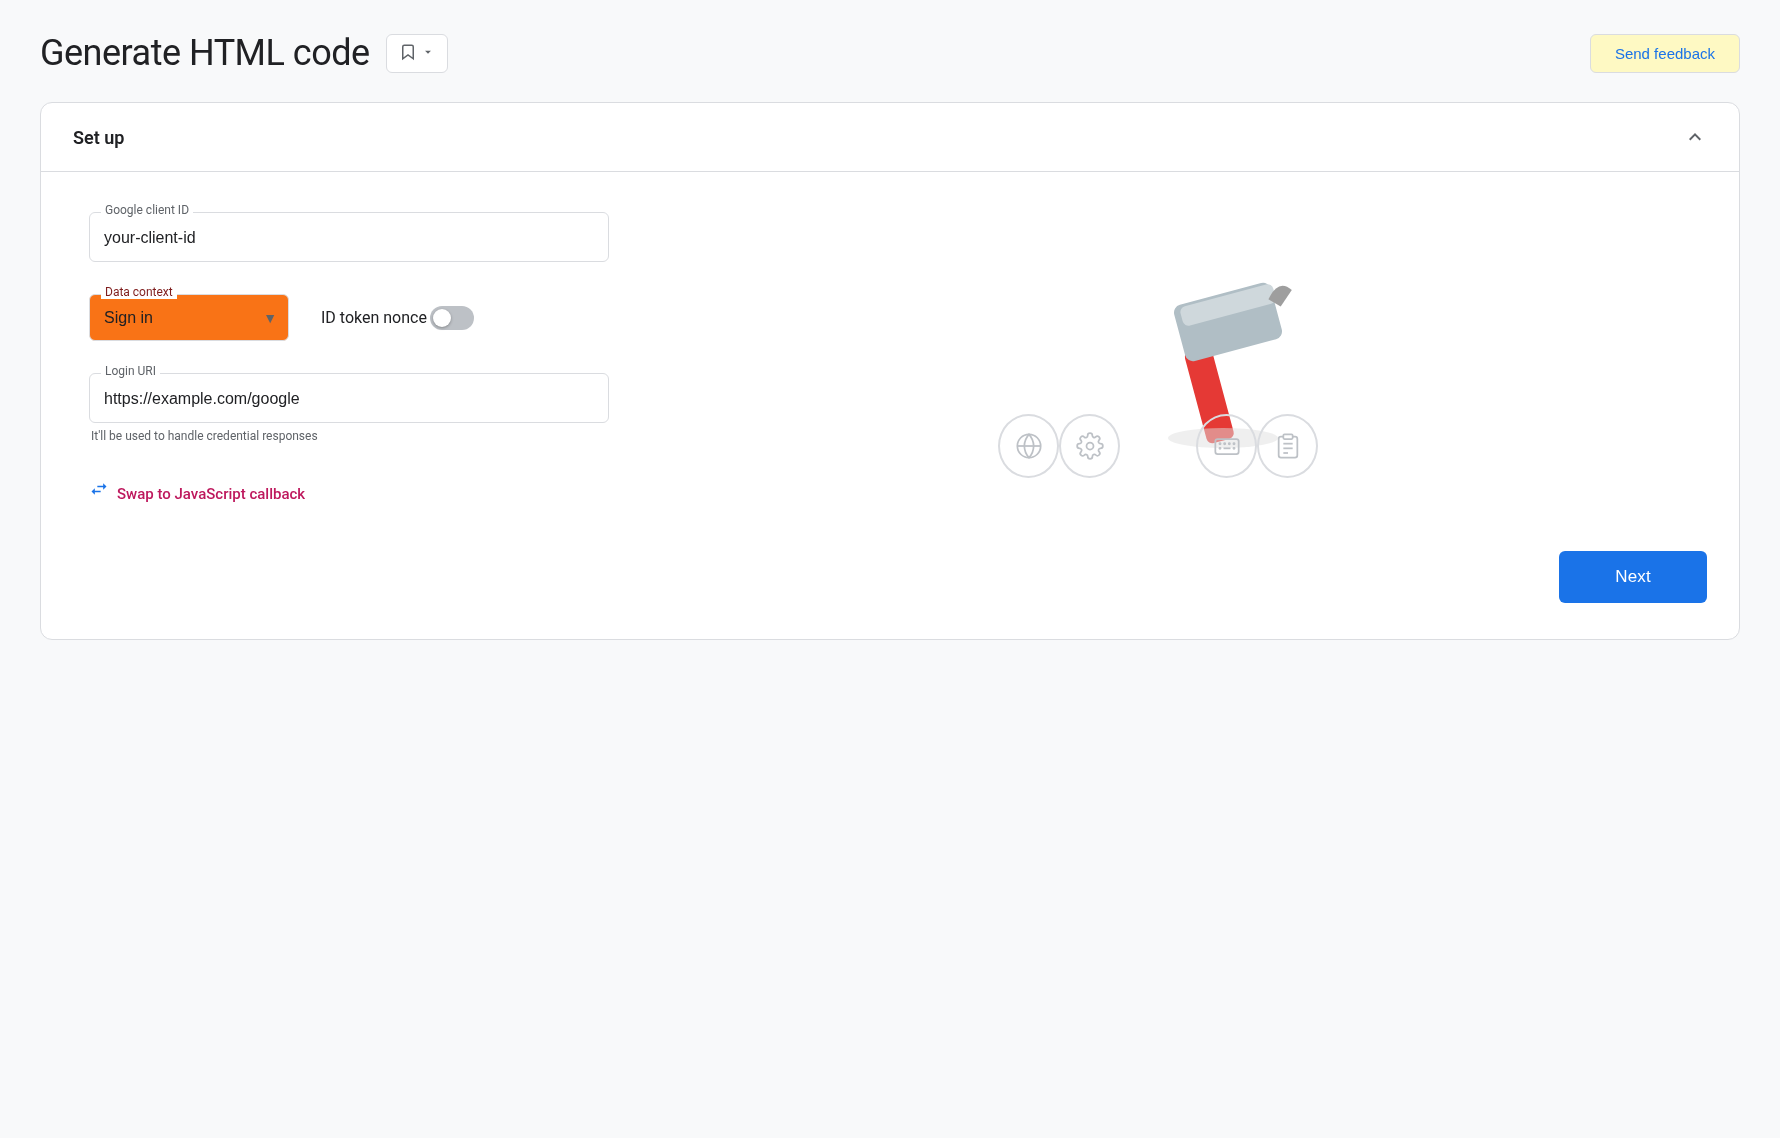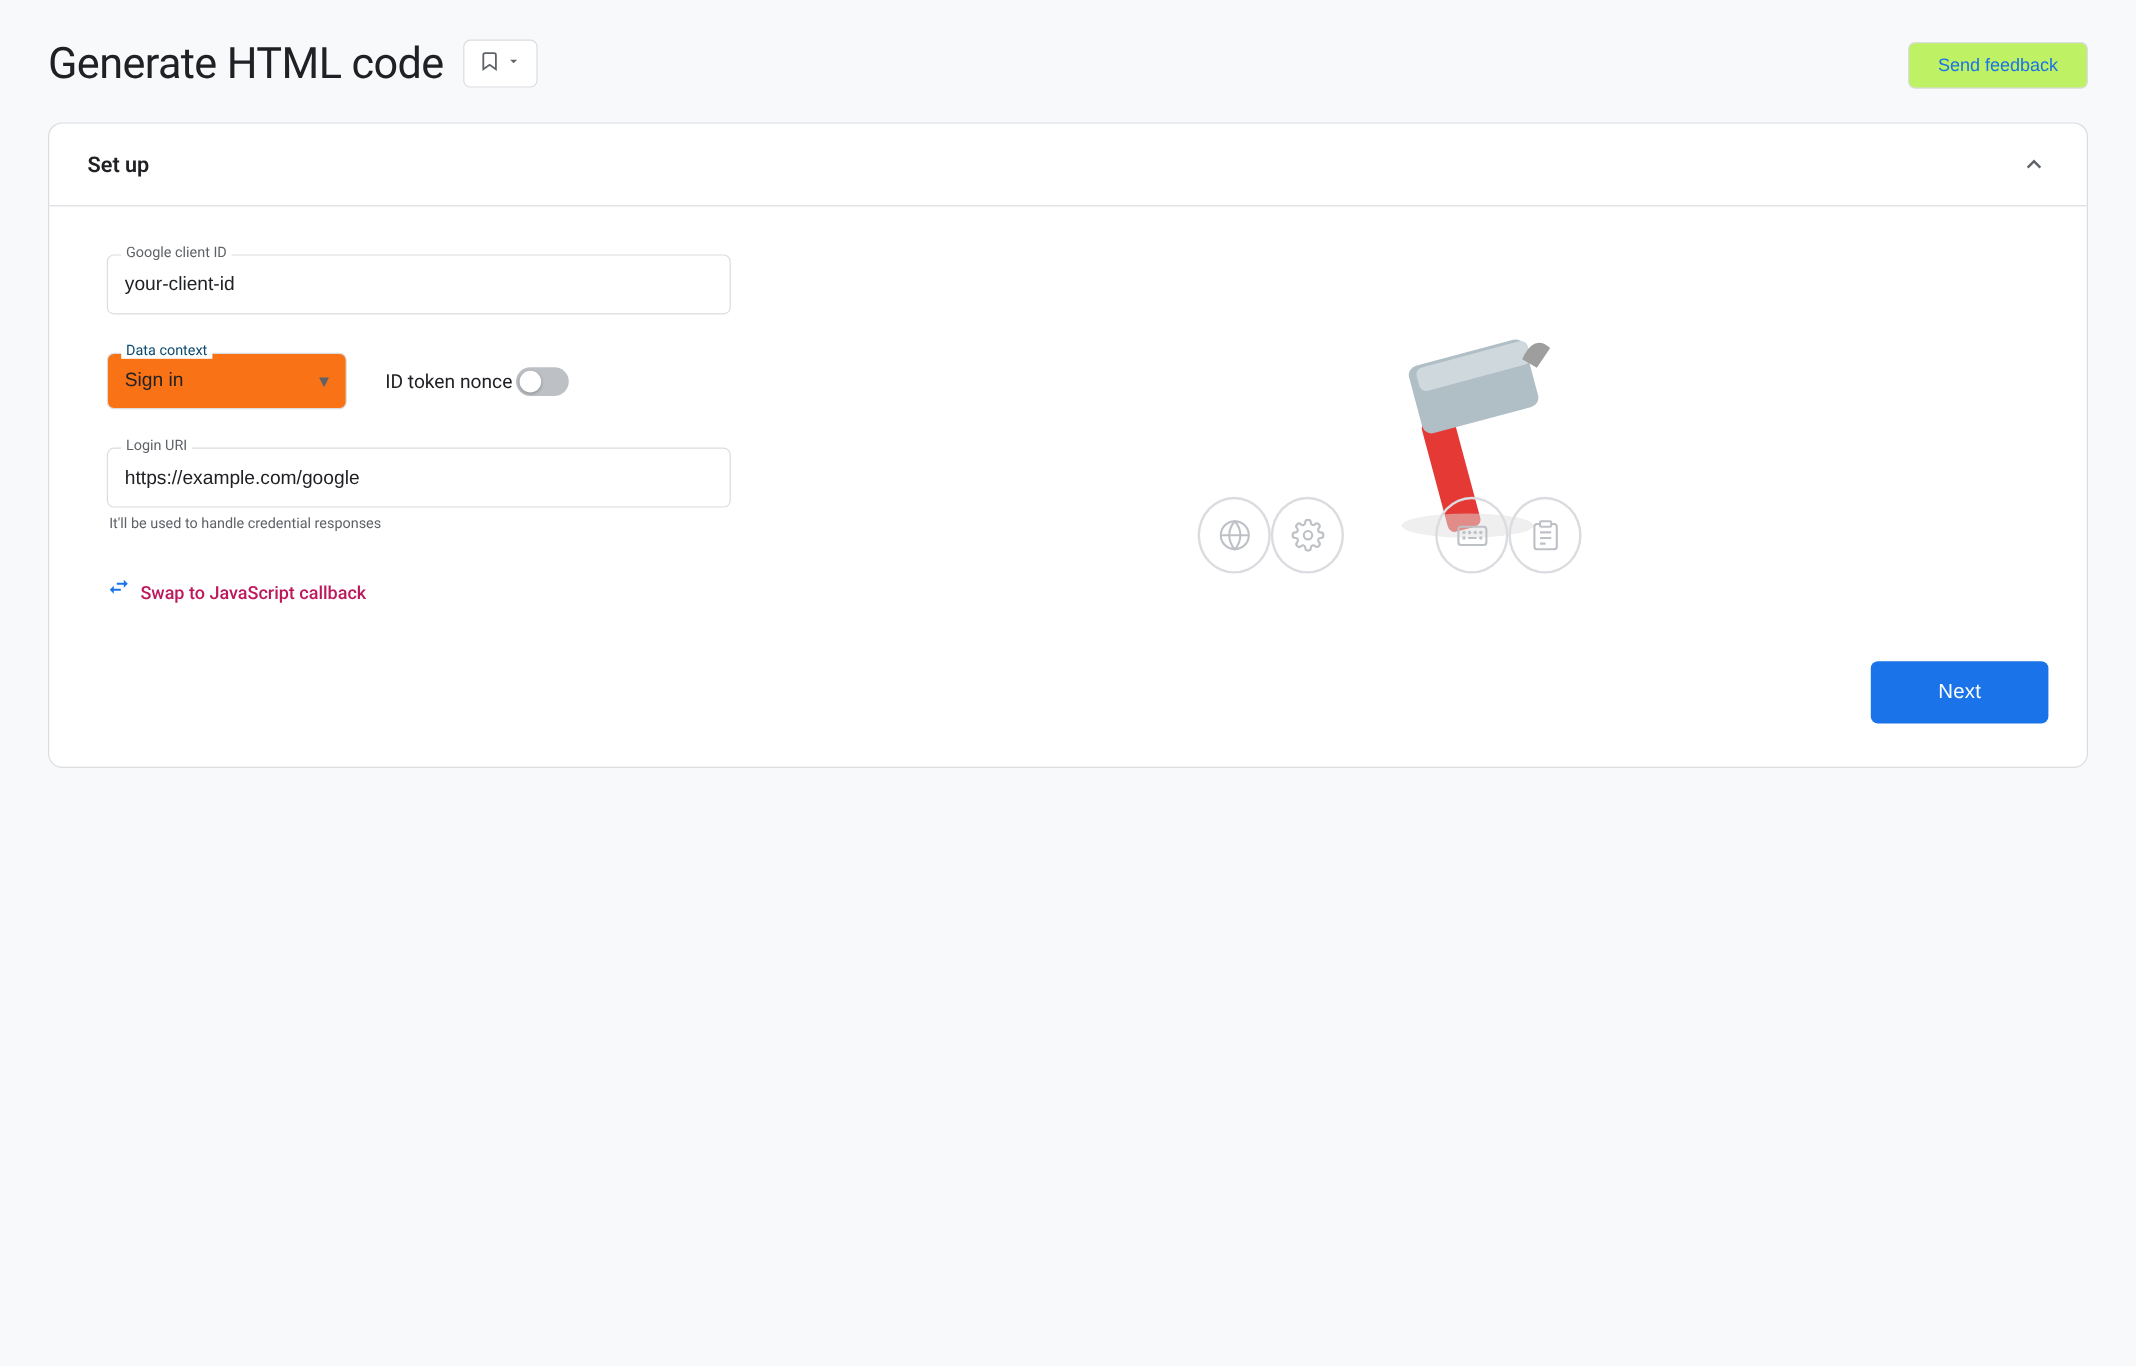--- a/index.html
+++ b/index.html
@@ -5,21 +5,21 @@
     * { box-sizing: border-box; margin: 0; padding: 0; }
     body {
       font-family: 'Google Sans', Roboto, Arial, sans-serif;
       background: #f8f9fa;
       min-height: 1138px;
       padding: 32px 40px;
       color: #202124;
     }
     .page-header {
       display: flex;
-      align-items: flex-end;
+      align-items: center;
       justify-content: space-between;
       margin-bottom: 28px;
     }
     .page-title-area {
       display: flex;
       align-items: center;
       gap: 16px;
     }
     .page-title {
       font-size: 36px;
@@ -35,21 +35,21 @@
       border-radius: 6px;
       background: white;
       padding: 8px 12px;
       cursor: pointer;
       color: #444;
       font-size: 15px;
     }
     .send-feedback-btn {
       border: 1.5px solid #dadce0;
       border-radius: 6px;
-      background: #bef264;
+      background: #fef9c3;
       padding: 10px 24px;
       cursor: pointer;
       color: #1a73e8;
       font-size: 15px;
       font-weight: 500;
     }
     .card {
       background: white;
       border: 1.5px solid #dadce0;
       border-radius: 12px;
@@ -121,21 +121,21 @@
     .select-wrapper {
       position: relative;
     }
     .select-label {
       position: absolute;
       top: -9px;
       left: 12px;
       background: white;
       padding: 0 4px;
       font-size: 12px;
-      color: #0c4a6e;
+      color: #7f1d1d;
       z-index: 1;
     }
     .select-field {
       border: 1.5px solid #dadce0;
       border-radius: 6px;
       padding: 14px 40px 14px 14px;
       font-size: 16px;
       color: #202124;
       background: #f97316;
       appearance: none;

